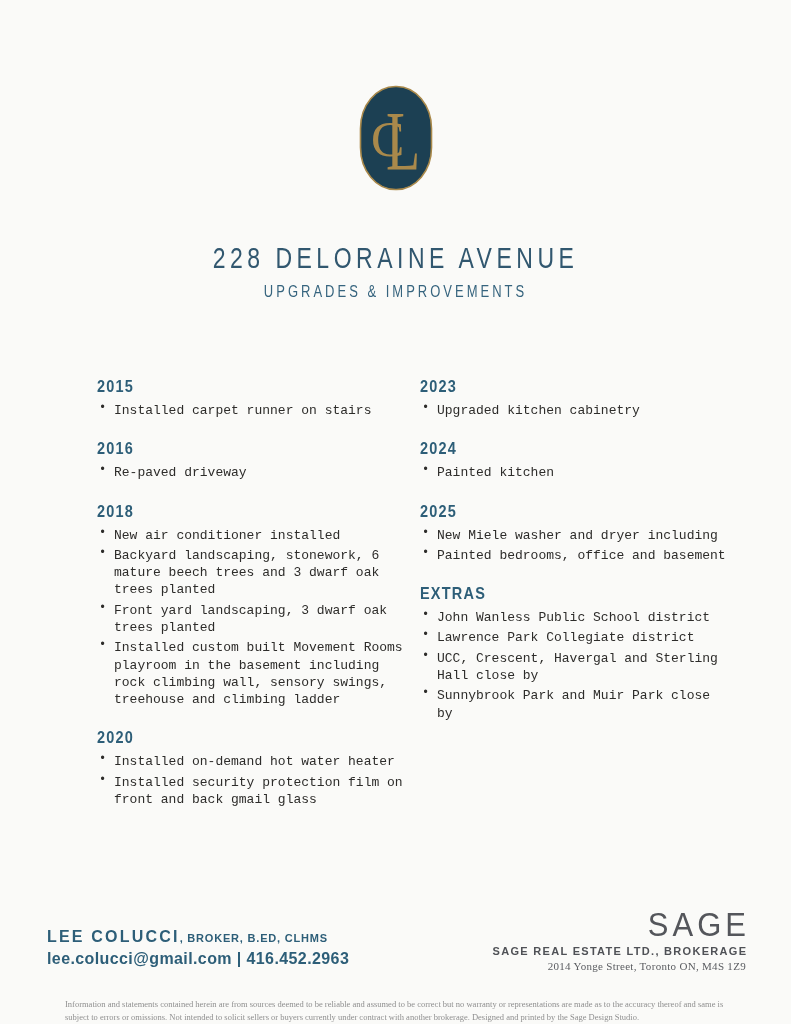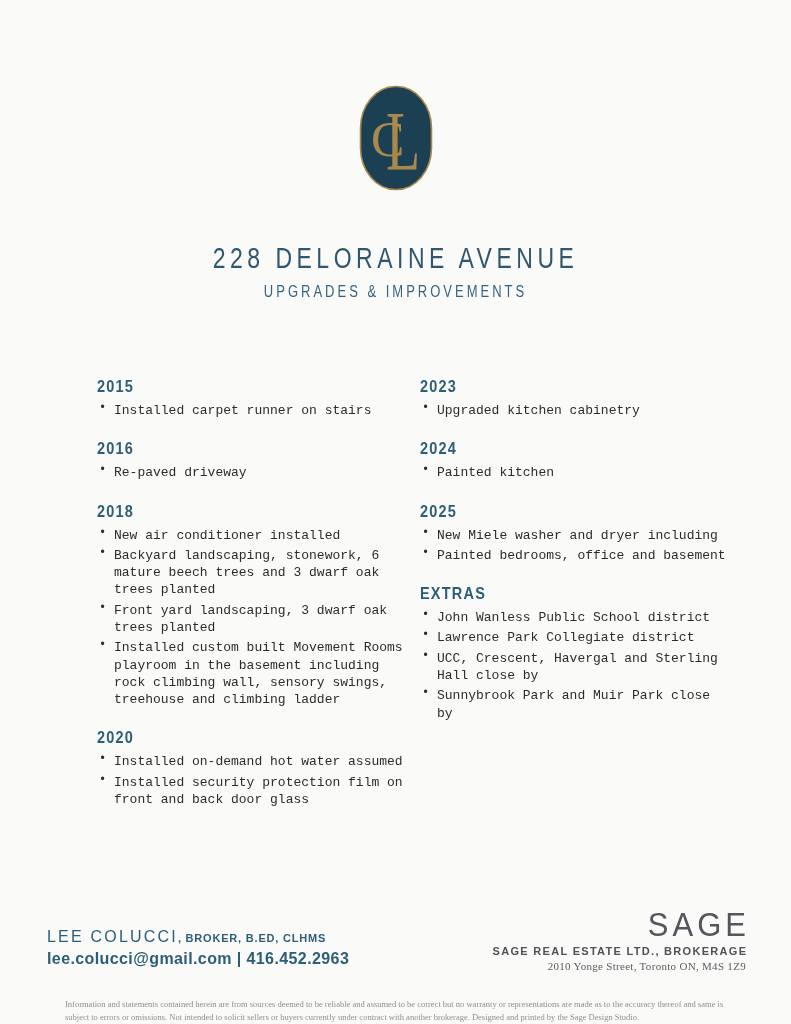--- a/index.html
+++ b/index.html
@@ -102,21 +102,21 @@
     position: absolute;
     left: 47px;
     top: 928px;
     font-family: "Liberation Sans", sans-serif;
     color: #2d5e78;
   }
   .agent-line { white-space: nowrap; }
   .agent-name {
     font-size: 16px;
     letter-spacing: 2.2px;
-    font-weight: 400;
+    font-weight: 700;
   }
   .agent-credentials {
     font-size: 11px;
     font-weight: 700;
     letter-spacing: 0.8px;
   }
   .agent-contact {
     margin-top: 4px;
     font-size: 16px;
     font-weight: 700;
@@ -205,22 +205,22 @@
             <li>New air conditioner installed</li>
             <li>Backyard landscaping, stonework, 6 mature beech trees and 3 dwarf oak trees planted</li>
             <li>Front yard landscaping, 3 dwarf oak trees planted</li>
             <li>Installed custom built Movement Rooms playroom in the basement including rock climbing wall, sensory swings, treehouse and climbing ladder</li>
           </ul>
     </section>
 
     <section class="year-section">
       <h3 class="year-heading">2020</h3>
       <ul class="items">
-            <li>Installed on-demand hot water assumed</li>
-            <li>Installed security protection film on front and back door glass</li>
+            <li>Installed on-demand hot water heater</li>
+            <li>Installed security protection film on front and back gmail glass</li>
           </ul>
     </section>
   </div>
     <div class="col col-right">
     <section class="year-section">
       <h3 class="year-heading">2023</h3>
       <ul class="items">
             <li>Upgraded kitchen cabinetry</li>
           </ul>
     </section>
@@ -255,18 +255,18 @@
   <div class="agent-block">
     <div class="agent-line">
       <span class="agent-name">LEE COLUCCI</span><span class="agent-credentials">, BROKER, B.ED, CLHMS</span>
     </div>
     <div class="agent-contact">lee.colucci@gmail.com | 416.452.2963</div>
   </div>
 
   <div class="brokerage-block">
     <div class="brokerage-wordmark">SAGE</div>
     <div class="brokerage-name">SAGE REAL ESTATE LTD., BROKERAGE</div>
-    <div class="brokerage-address">2010 Yonge Street, Toronto ON, M4S 1Z9</div>
+    <div class="brokerage-address">2014 Yonge Street, Toronto ON, M4S 1Z9</div>
   </div>
 
   <p class="disclaimer">Information and statements contained herein are from sources deemed to be reliable and assumed to be correct but no warranty or representations are made as to the accuracy thereof and same is subject to errors or omissions. Not intended to solicit sellers or buyers currently under contract with another brokerage. Designed and printed by the Sage Design Studio.</p>
 
 </div>
 
 </body></html>

